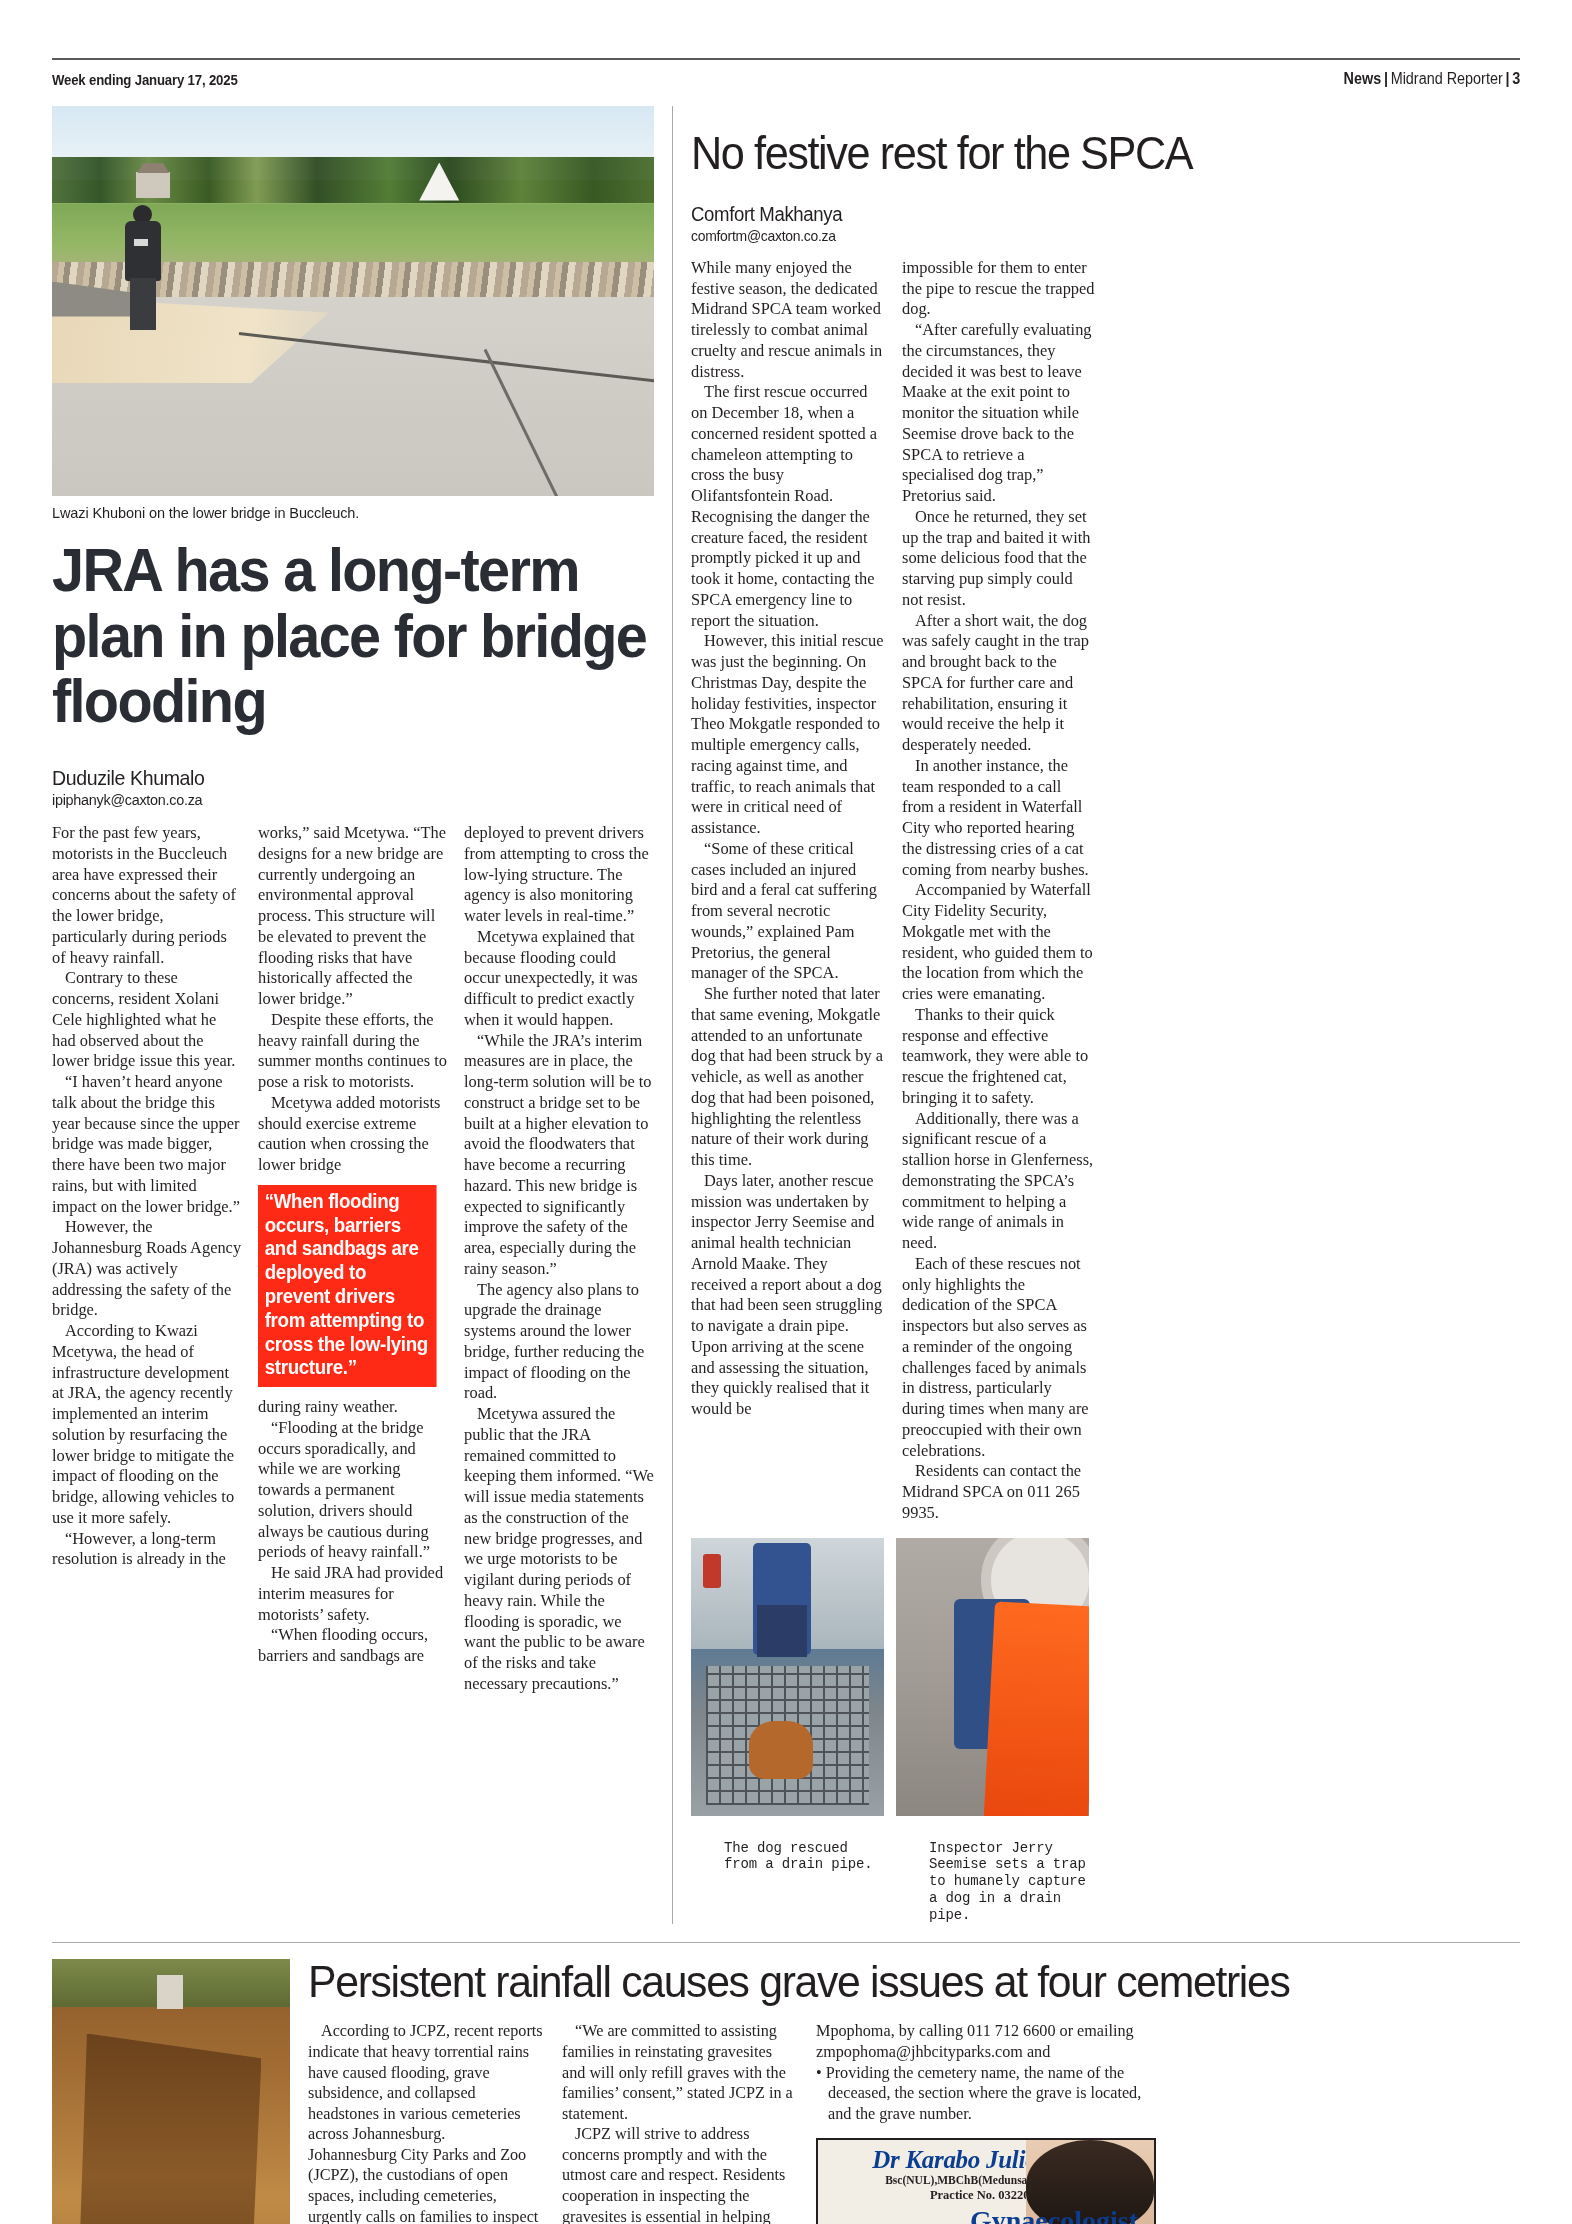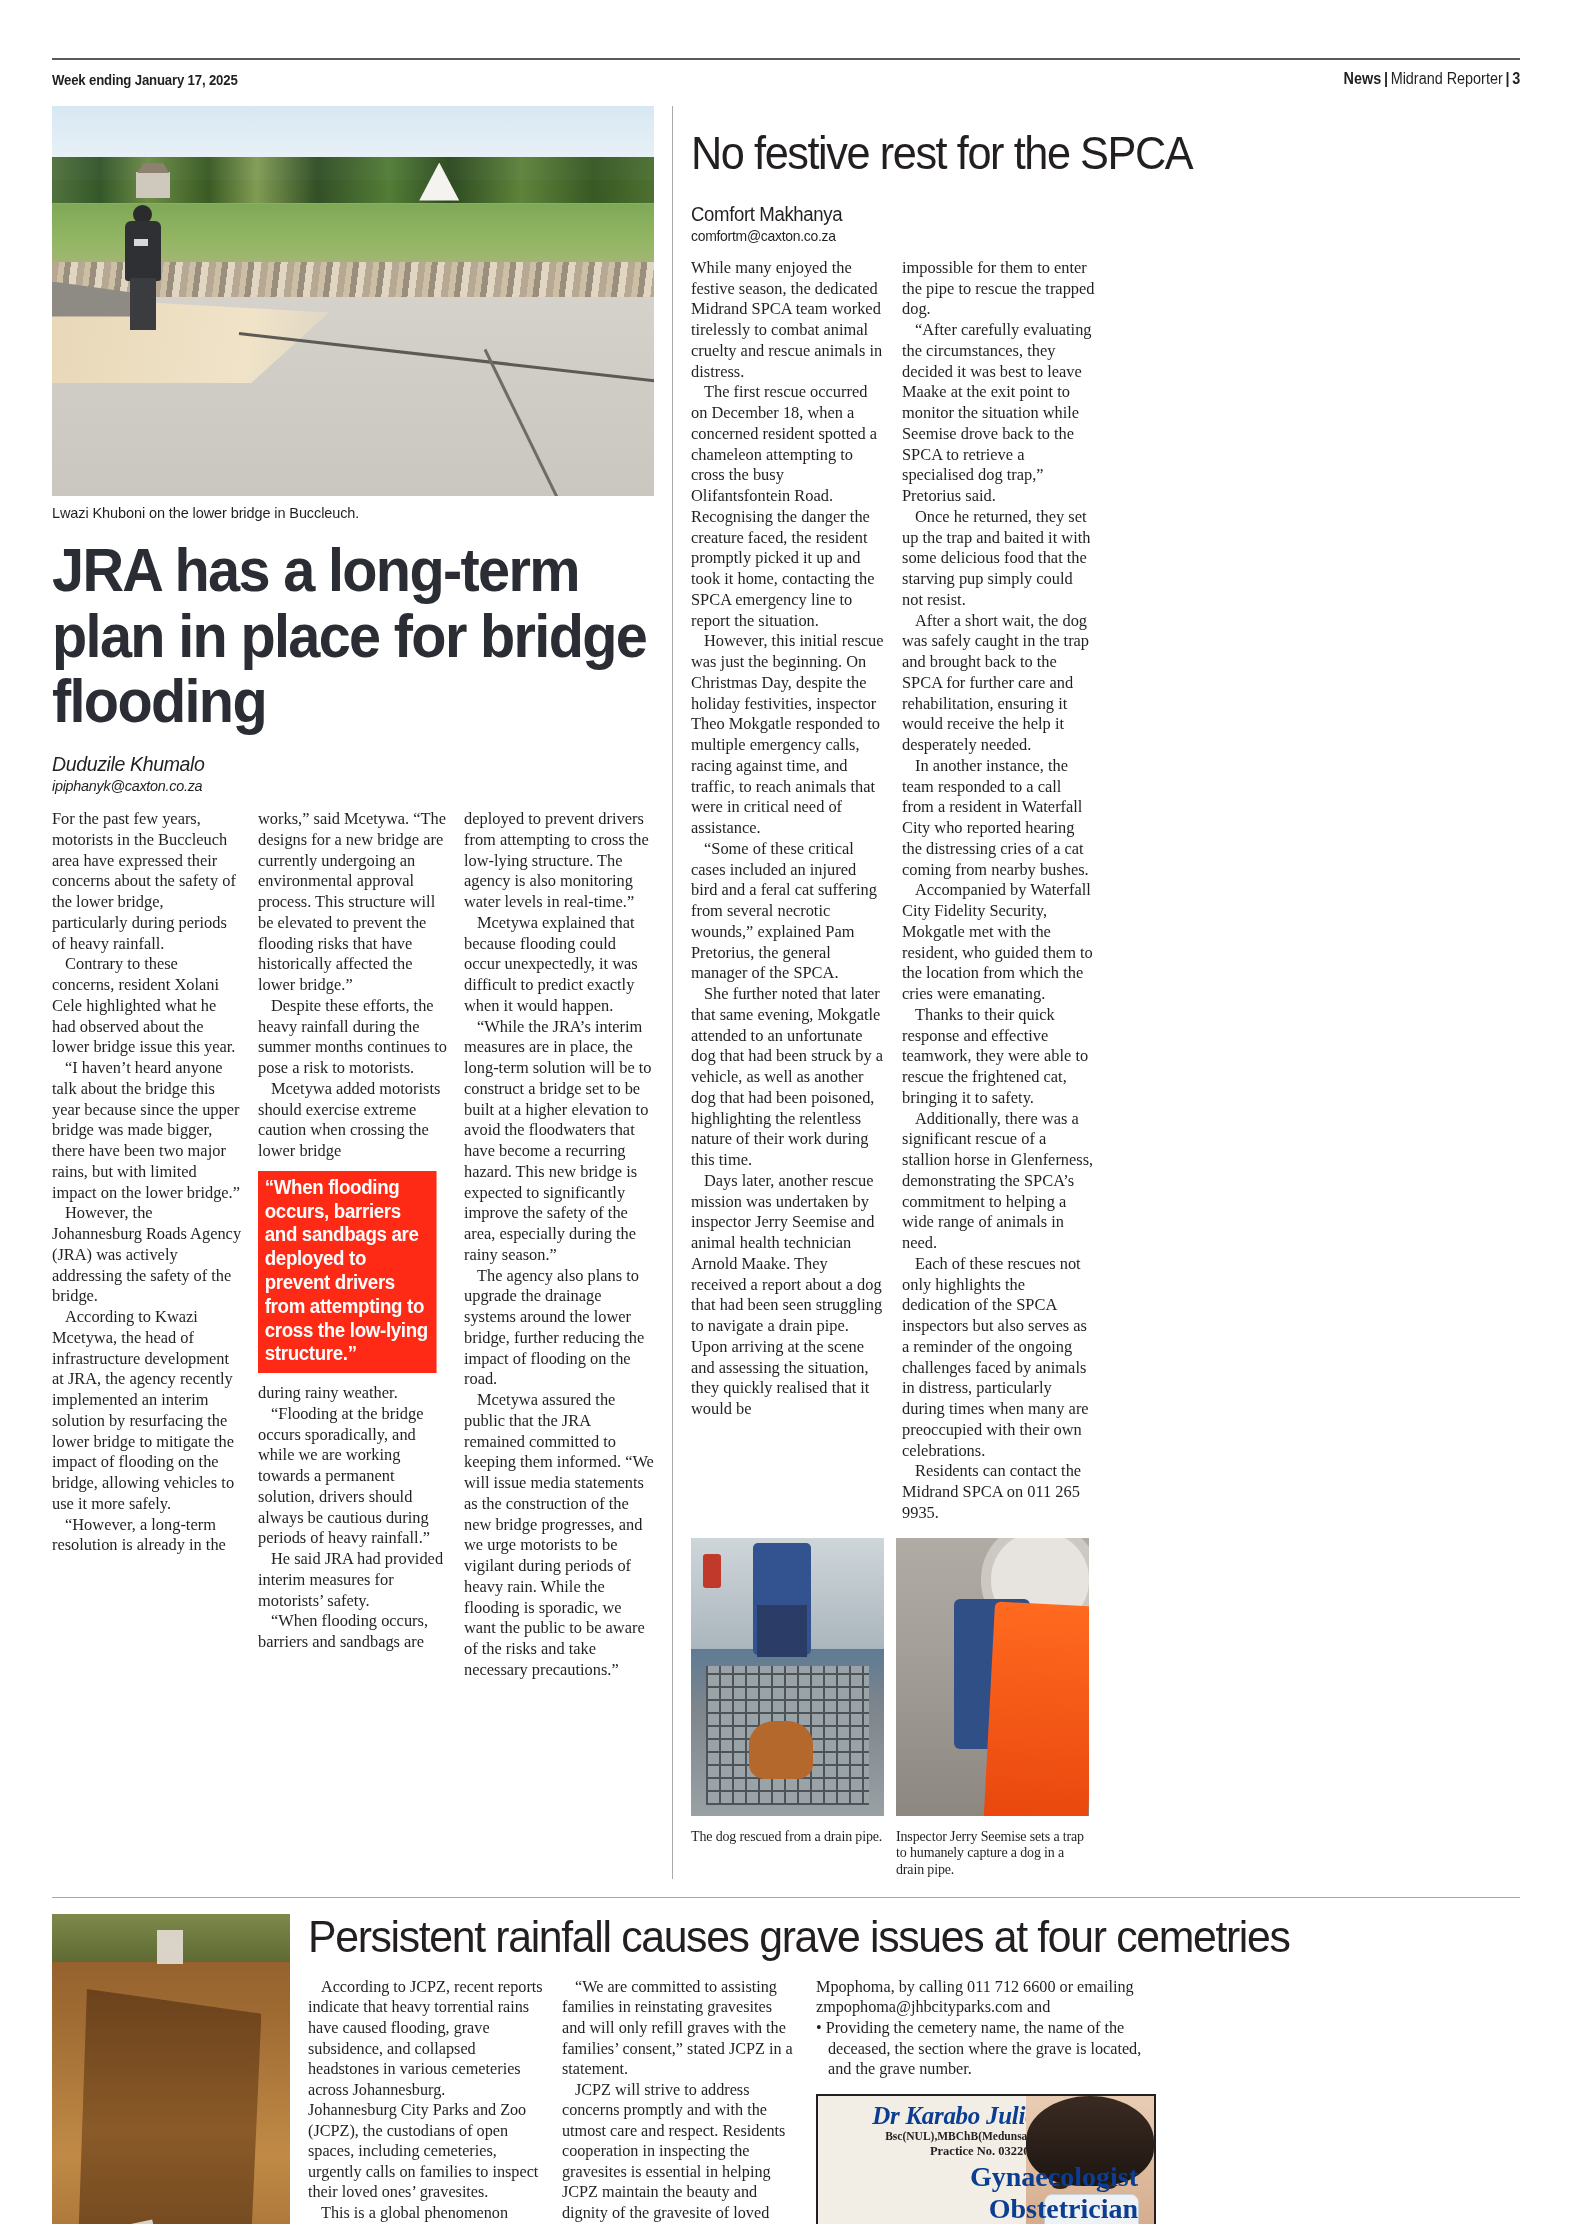--- a/index.html
+++ b/index.html
@@ -96,21 +96,21 @@
     font-family: "Liberation Sans", sans-serif;
     font-weight: bold;
     font-size: 62px; line-height: 1.06;
     letter-spacing: -1.8px;
     color: #2b2d35;
     margin-top: 16px;
     transform: scaleX(0.93); transform-origin: left top;
     width: 107%;
   }
 
-  .byline { margin-top: 18px; font-style: italic; }
+  .byline { margin-top: 32px; }
   .byline-name {
     font-family: "Liberation Sans", sans-serif;
     font-size: 21px; letter-spacing: -0.4px; color: #231f20;
     transform: scaleX(0.93); transform-origin: left;
   }
   .byline-email {
     font-family: "Liberation Sans", sans-serif;
     font-size: 15.5px; letter-spacing: -0.3px; color: #231f20;
     transform: scaleX(0.93); transform-origin: left; margin-top: 1px;
   }
@@ -174,23 +174,23 @@
   .sp1 .man:after { content:""; position:absolute; left:4px; top:62px; width:50px; height:52px; background:#2b3d66; }
   .sp1 .cage { position:absolute; left:8%; top:46%; width:84%; height:50%;
     background: #9aa3a8;
     background-image: repeating-linear-gradient(0deg,#4d5357 0 2px,transparent 2px 13px),repeating-linear-gradient(90deg,#4d5357 0 2px,transparent 2px 13px); }
   .sp1 .dog { position:absolute; left:30%; top:66%; width:64px; height:58px; background:#b5682c; border-radius:40% 40% 25% 25%; }
   .sp2 { background: linear-gradient(#b0aba4 0%, #a49f98 40%, #8c8781 100%); }
   .sp2 .pipe { position:absolute; left:44%; top:-6%; width:118px; height:118px; border-radius:50%; background:#e7e4df; border:10px solid #cdc9c2; }
   .sp2 .person { position:absolute; left:30%; top:22%; width:76px; height:150px; background:#2f4f86; border-radius:6px; }
   .sp2 .tarp { position:absolute; left:48%; top:24%; width:104px; height:230px; background:linear-gradient(#ff6a1f,#e8450d); border-radius:6px 4px 2px 2px; transform: rotate(3deg); }
   .sp-caption {
-    font-family: Liberation Serif, serif;
+    font-family: Liberation Mono, monospace;
     font-size: 14px; line-height: 1.2; color:#231f20;
-    padding-top: 13px; letter-spacing:-0.15px;
+    padding-top: 24px; letter-spacing:-0.15px;margin-left:33px;
   }
 
   
   .hsep { border-top: 1px solid #a7a9ac; margin: 18px 0 0 0; }
 
   
   .bottom { display: flex; margin-top: 16px; }
   .b-photo-col { width: 238px; flex:0 0 238px; }
   .b-photo {
     width: 238px; height: 535px; position: relative; overflow: hidden;

